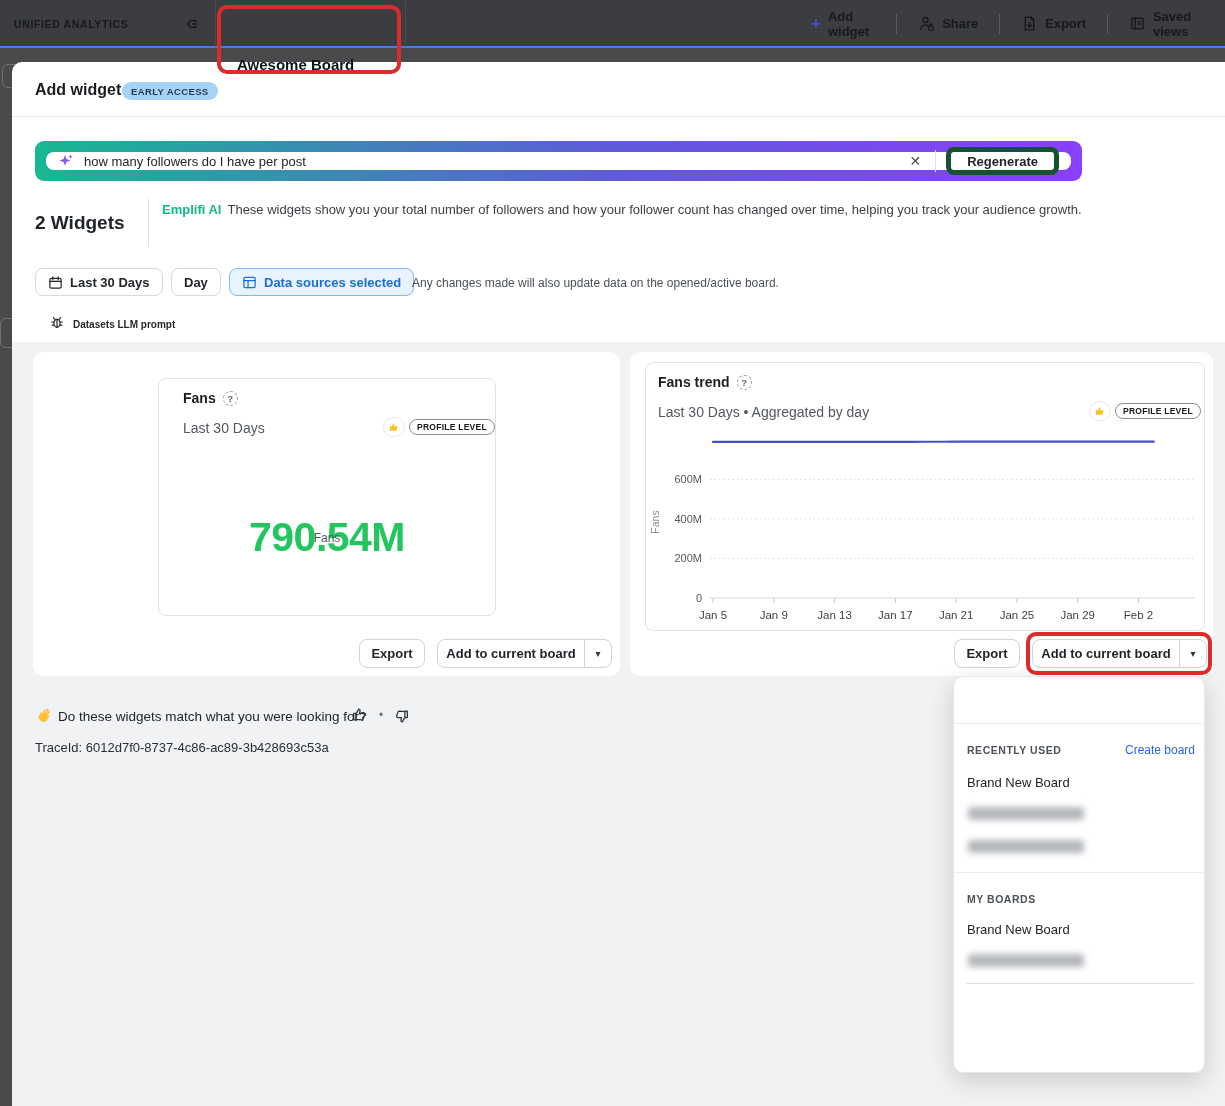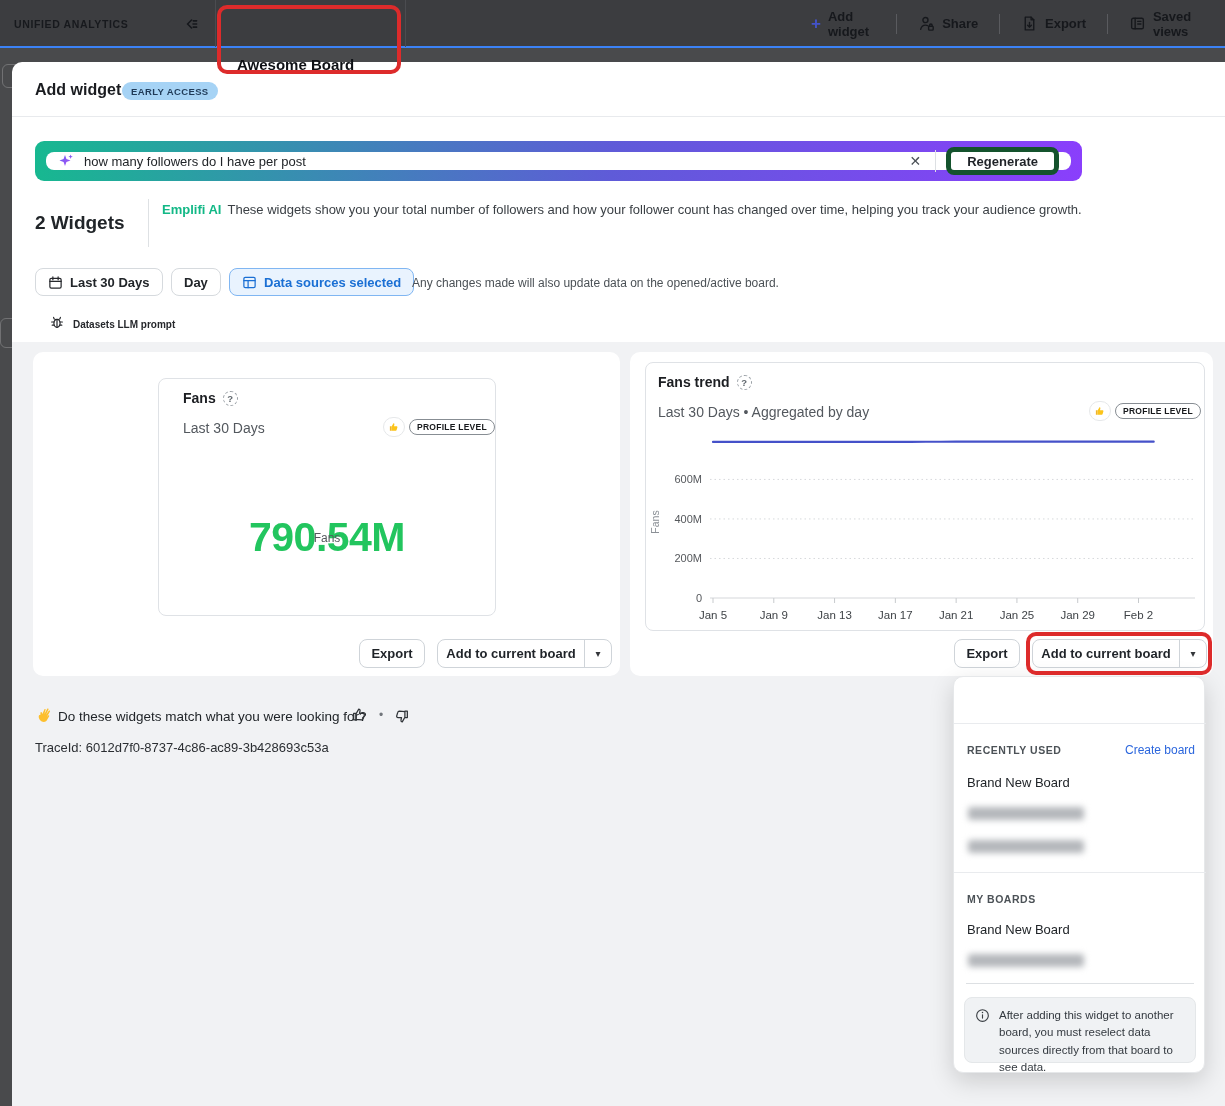--- a/index.html
+++ b/index.html
@@ -365,27 +365,17 @@
     <div class="blur-bar" style="top:163px;"></div>
 
     <div class="dd-hr" style="top:195px;"></div>
 
     <div class="secthead" style="left:13px; top:216px;">MY BOARDS</div>
     <div class="dd-item" style="top:245px;">Brand New Board</div>
     <div class="blur-bar" style="top:277px;"></div>
 
     <div class="dd-inline-hr" style="top:306px;"></div>
 
-    <div class="info-box">
-      <span class="info-i">
-        <svg width="15" height="15" viewBox="0 0 16 16" fill="none" stroke="#3a3f44" stroke-width="1.2">
-          <circle cx="8" cy="8" r="6.2"></circle>
-            <path d="M8 7.2v3.6" stroke-linecap="round"></path>
-            <circle cx="8" cy="4.9" r="0.8" fill="#3a3f44" stroke="none"></circle>
-        </svg>
-      </span>
-      <span>After adding this widget to another board, you must reselect data sources directly from that board to see data.</span>
-    </div>
   </div>
 </div>
 
 <div class="annotation" style="left:217px; top:5px; width:184px; height:69px;"></div>
 <div class="annotation" style="left:1026px; top:632px; width:186px; height:43px;"></div>
 
 </body></html>

